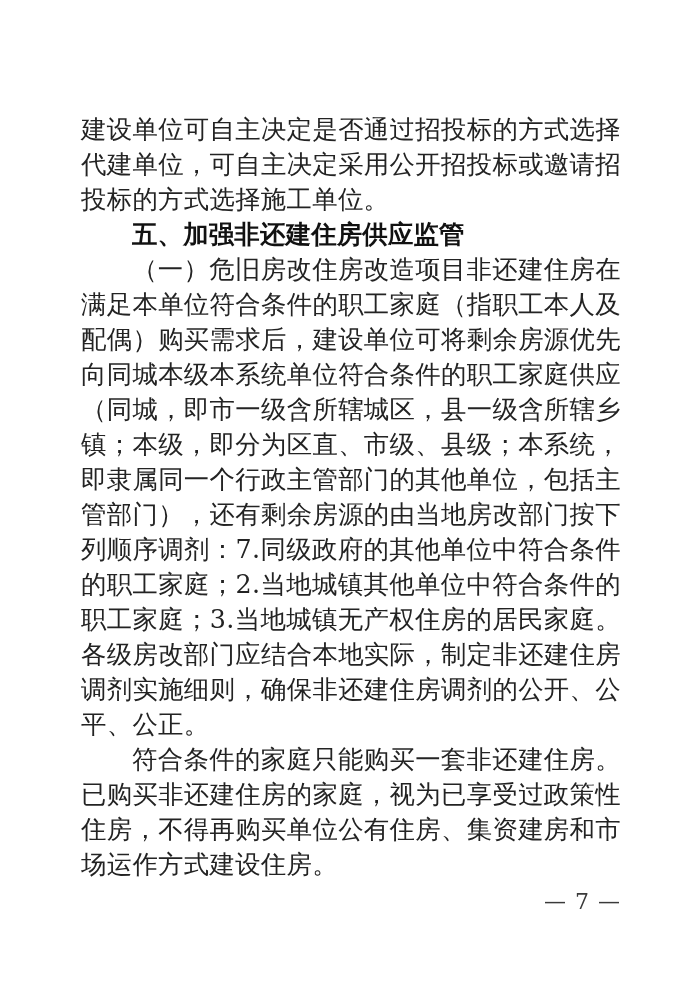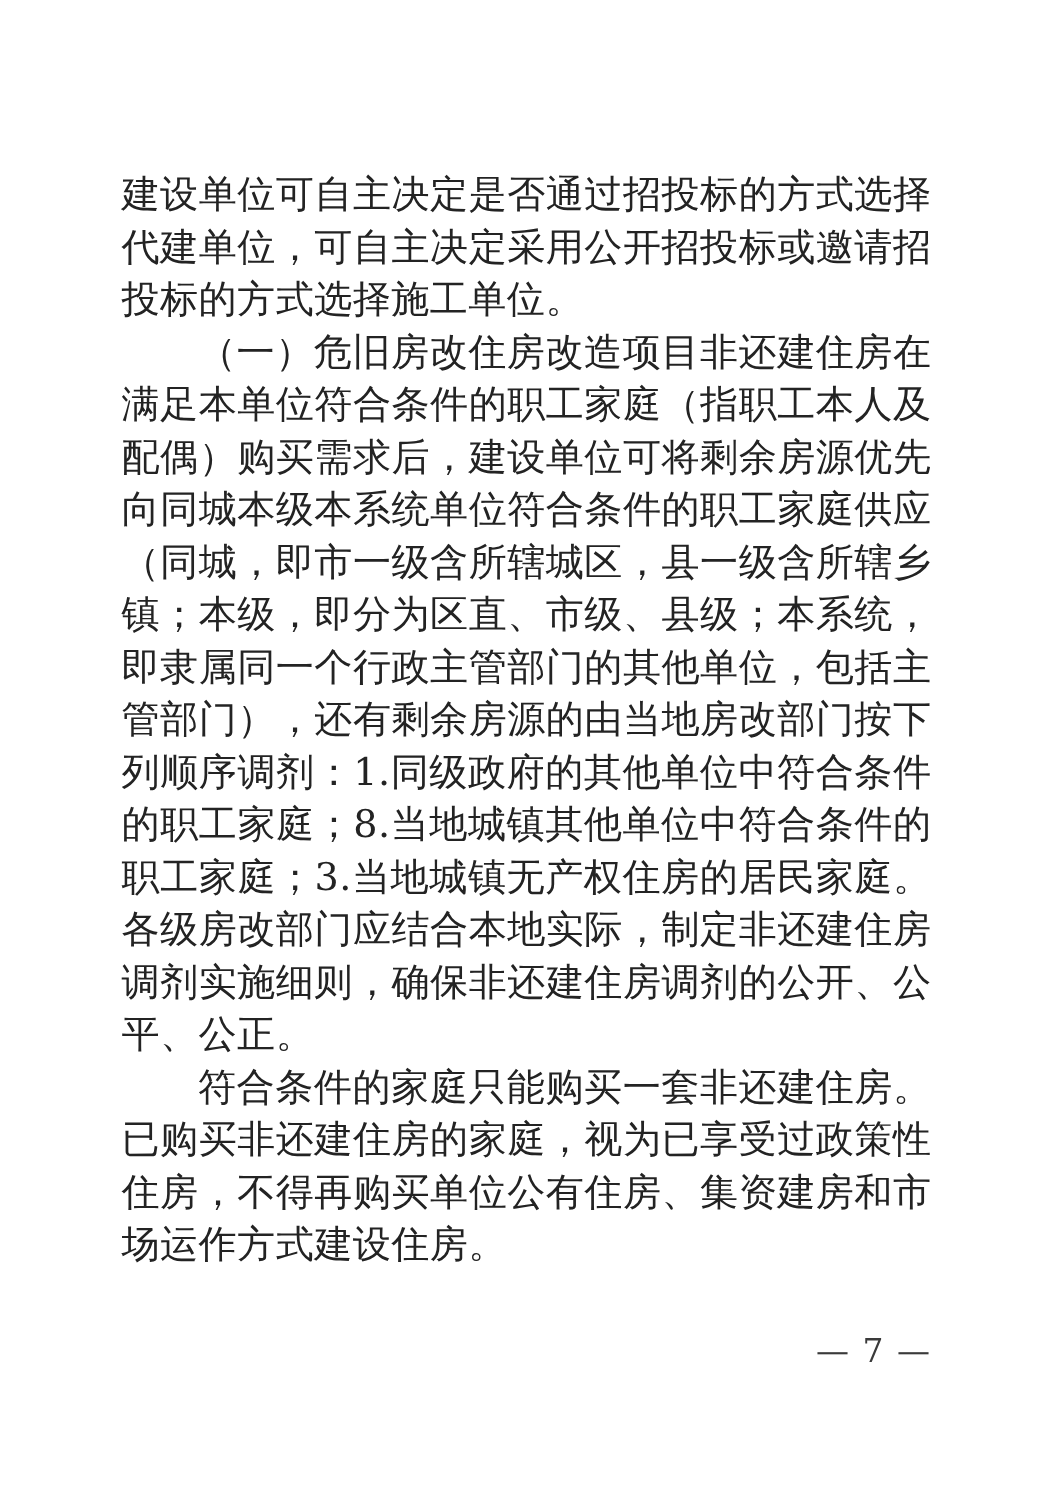--- a/index.html
+++ b/index.html
@@ -87,22 +87,23 @@
 </head>
 <body>
 
 <div id="page">
 
   <div id="text-column">
 
     <p class="para">建设单位可自主决定是否通过招投标的方式选择代建单位，可自主决定采用公开招投标或邀请招投标的方式选择施工单位。</p>
 
 
+    <h2 class="heading">五、加强非还建住房供应监管</h2>
 
-    <p class="para indent">（一）危旧房改住房改造项目非还建住房在满足本单位符合条件的职工家庭（指职工本人及配偶）购买需求后，建设单位可将剩余房源优先向同城本级本系统单位符合条件的职工家庭供应（同城，即市一级含所辖城区，县一级含所辖乡镇；本级，即分为区直、市级、县级；本系统，即隶属同一个行政主管部门的其他单位，包括主管部门），还有剩余房源的由当地房改部门按下列顺序调剂：1.同级政府的其他单位中符合条件的职工家庭；8.当地城镇其他单位中符合条件的职工家庭；3.当地城镇无产权住房的居民家庭。各级房改部门应结合本地实际，制定非还建住房调剂实施细则，确保非还建住房调剂的公开、公平、公正。</p>
+    <p class="para indent">（一）危旧房改住房改造项目非还建住房在满足本单位符合条件的职工家庭（指职工本人及配偶）购买需求后，建设单位可将剩余房源优先向同城本级本系统单位符合条件的职工家庭供应（同城，即市一级含所辖城区，县一级含所辖乡镇；本级，即分为区直、市级、县级；本系统，即隶属同一个行政主管部门的其他单位，包括主管部门），还有剩余房源的由当地房改部门按下列顺序调剂：7.同级政府的其他单位中符合条件的职工家庭；2.当地城镇其他单位中符合条件的职工家庭；3.当地城镇无产权住房的居民家庭。各级房改部门应结合本地实际，制定非还建住房调剂实施细则，确保非还建住房调剂的公开、公平、公正。</p>
 
     <p class="para indent">符合条件的家庭只能购买一套非还建住房。已购买非还建住房的家庭，视为已享受过政策性住房，不得再购买单位公有住房、集资建房和市场运作方式建设住房。</p>
 
   </div>
 
   <div id="page-footer">
     <span class="page-number">— 7 —</span>
   </div>
 
 </div>

